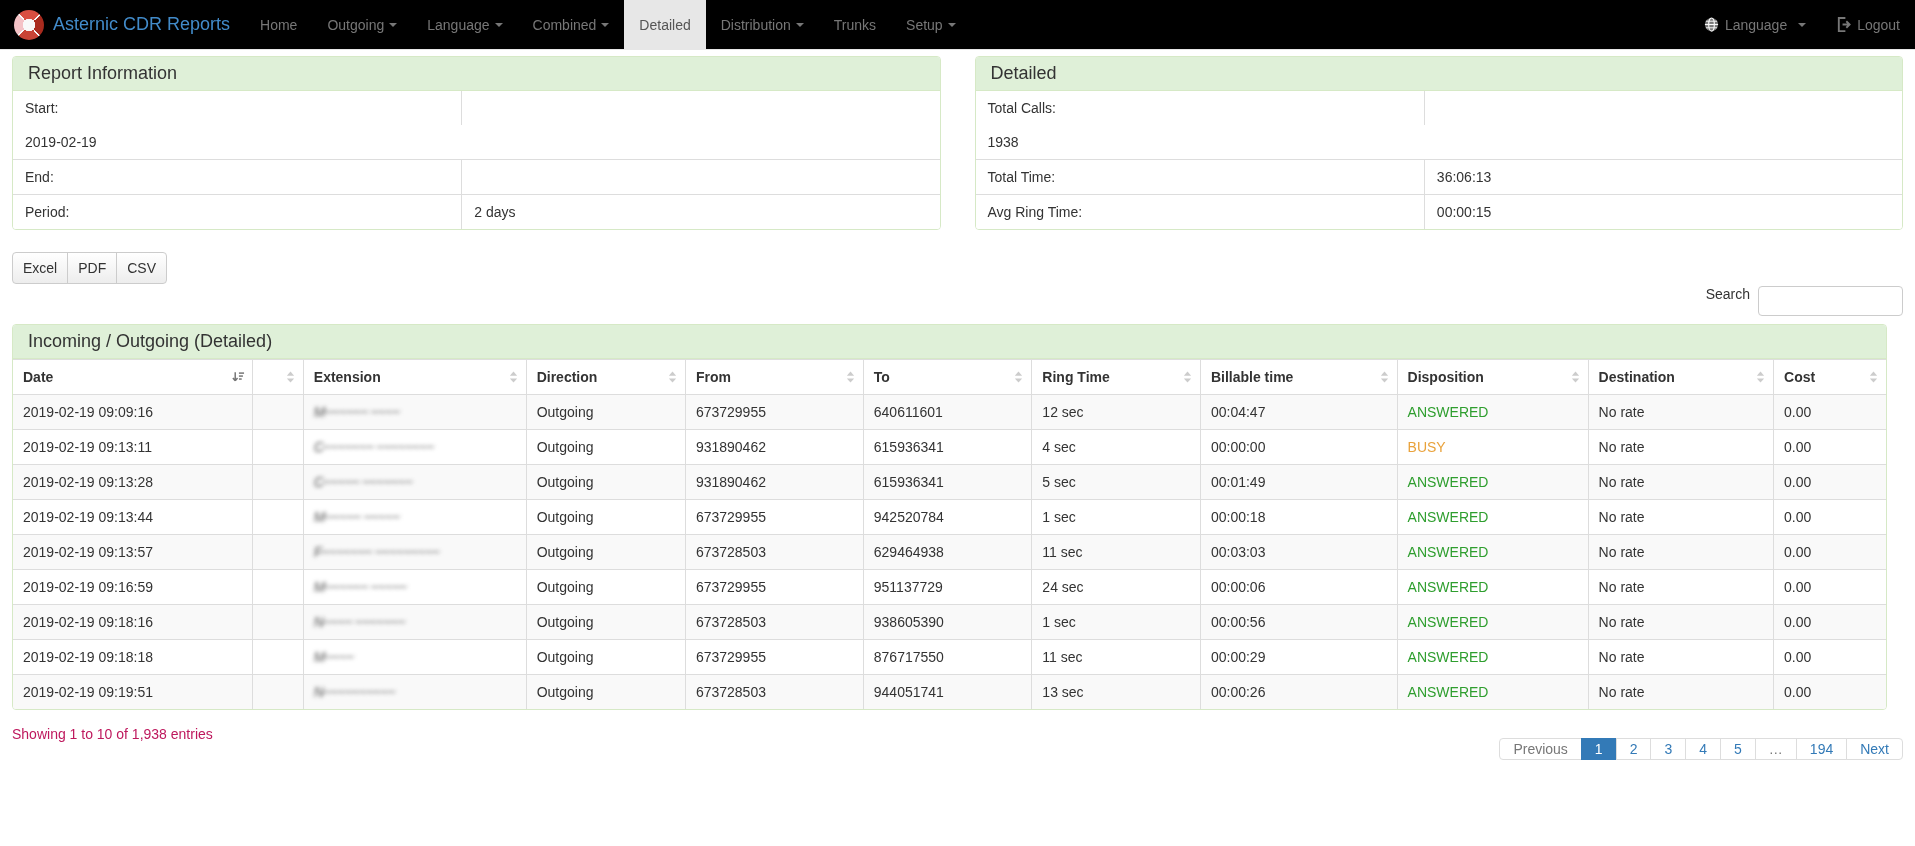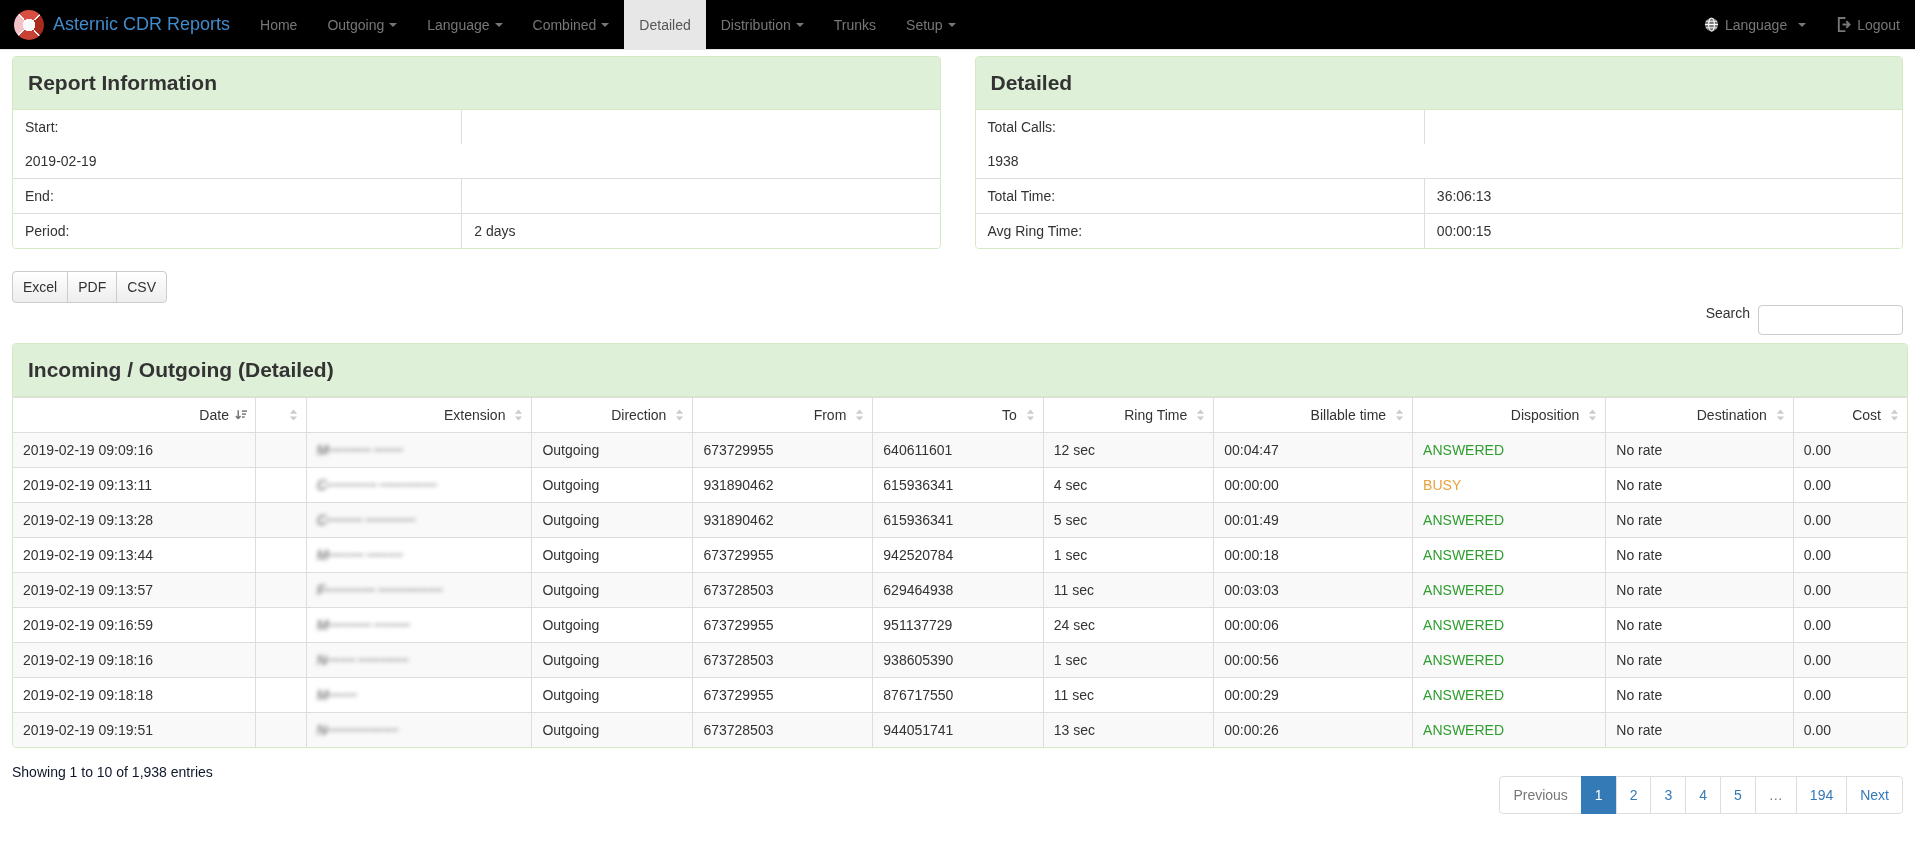--- a/index.html
+++ b/index.html
@@ -41,21 +41,21 @@
   }
   .nav-right { margin-left: auto; display: flex; align-items: stretch; }
   .nav-util { display: flex; align-items: center; gap: 6px; padding: 0 15px; color: #777; cursor: pointer; }
   .nav-util svg { display: block; }
 
   
   .panels-row { display: flex; gap: 34px; padding: 0 12px; margin-top: 6px; }
   .panel { flex: 1; border: 1px solid #d6e9c6; border-radius: 4px; overflow: hidden; }
   .panel-heading {
     background: #dff0d8; border-bottom: 1px solid #d6e9c6;
-    padding: 14px 15px; font-weight: bold; font-size: 21px; color: #333;
+    padding: 6px 15px; font-weight: normal; font-size: 18px; color: #333;
   }
   .info-row { display: flex; border-top: 1px solid #ddd; background: #fff; }
   .info-row:first-child { border-top: none; flex-direction: column; }
   .info-label { width: 48.5%; padding: 9px 12px; border-right: 1px solid #ddd; }
   .info-value { flex: 1; padding: 9px 12px; }
 
   
   .toolbar-row { padding: 0 12px; margin-top: 22px; display: flex; align-items: flex-start; }
   .btn-group { display: inline-flex; }
   .btn {
@@ -67,27 +67,27 @@
   .btn:first-child { border-radius: 4px 0 0 4px; margin-left: 0; }
   .btn:last-child { border-radius: 0 4px 4px 0; }
   .search-row { padding: 0 12px; display: flex; justify-content: flex-end; align-items: flex-start; gap: 8px; margin-top: 2px; }
   .search-label { color: #333; }
   .search-input {
     width: 145px; height: 30px; border: 1px solid #ccc; border-radius: 4px;
     padding: 4px 8px; font-family: inherit; font-size: 14px; color: #333;
   }
 
   
-  .table-panel { margin: 8px 7px 0 12px; border: 1px solid #d6e9c6; border-radius: 4px; overflow: hidden; }
+  .table-panel { margin: 8px 28px 0 12px; border: 1px solid #d6e9c6; border-radius: 4px; overflow: hidden; }
   table.cdr { width: 100%; border-collapse: collapse; table-layout: fixed; }
   table.cdr th, table.cdr td {
     border: 1px solid #ddd; padding: 9px 10px; text-align: left;
     font-size: 14px; overflow: hidden; white-space: nowrap;
   }
-  table.cdr th { font-weight: normal; position: relative; cursor: pointer; background:#fff; padding-right: 26px; text-align: right; }
+  table.cdr th { font-weight: bold; position: relative; cursor: pointer; background:#fff; padding-right: 26px; }
   table.cdr th:first-child, table.cdr td:first-child { border-left: none; }
   table.cdr th:last-child, table.cdr td:last-child { border-right: none; }
   table.cdr tr:last-child td { border-bottom: none; }
   table.cdr th:nth-child(1)  { width: 12.8%; }
   table.cdr th:nth-child(2)  { width: 2.7%;  }
   table.cdr th:nth-child(3)  { width: 11.9%; }
   table.cdr th:nth-child(4)  { width: 8.5%;  }
   table.cdr th:nth-child(5)  { width: 9.5%;  }
   table.cdr th:nth-child(6)  { width: 9.0%;  }
   table.cdr th:nth-child(7)  { width: 9.0%;  }
@@ -98,24 +98,24 @@
   tbody tr:nth-child(odd) td { background: #f9f9f9; }
   tbody tr:nth-child(even) td { background: #fff; }
   .sort-icon { position: absolute; right: 7px; top: 50%; transform: translateY(-50%); line-height: 0; }
   .scribble {
     filter: blur(2px); color: #555; letter-spacing: -1px;
     transform: skewX(-6deg); display: inline-block; user-select: none;
   }
 
   
   .footer-row { padding: 0 12px; display: flex; justify-content: space-between; align-items: flex-start; }
-  .entries-info { margin-top: 16px; color: #0f172a; }
+  .entries-info { margin-top: 16px; color: #be185d; }
   .pagination { display: inline-flex; list-style: none; margin-top: 28px; }
   .pagination li a {
-    display: block; padding: 10px 13px; border: 1px solid #ddd; background: #fff;
+    display: block; padding: 2px 13px; border: 1px solid #ddd; background: #fff;
     color: #337ab7; text-decoration: none; margin-left: -1px; cursor: pointer;
   }
   .pagination li:first-child a { border-radius: 4px 0 0 4px; margin-left: 0; }
   .pagination li:last-child a { border-radius: 0 4px 4px 0; }
   .pagination li.active a { background: #337ab7; border-color: #337ab7; color: #fff; }
   .pagination li.disabled a { color: #777; cursor: default; }
 </style>
 </head>
 <body>
 

